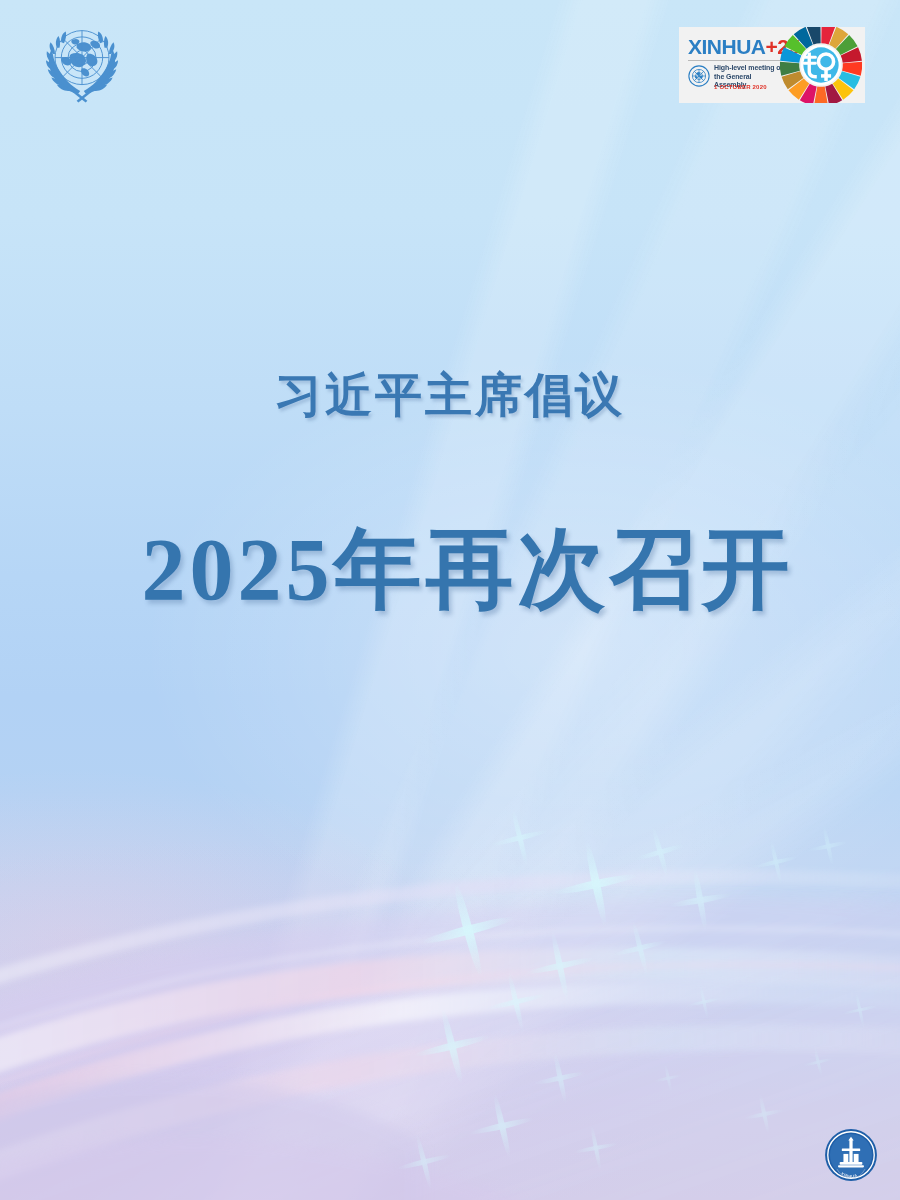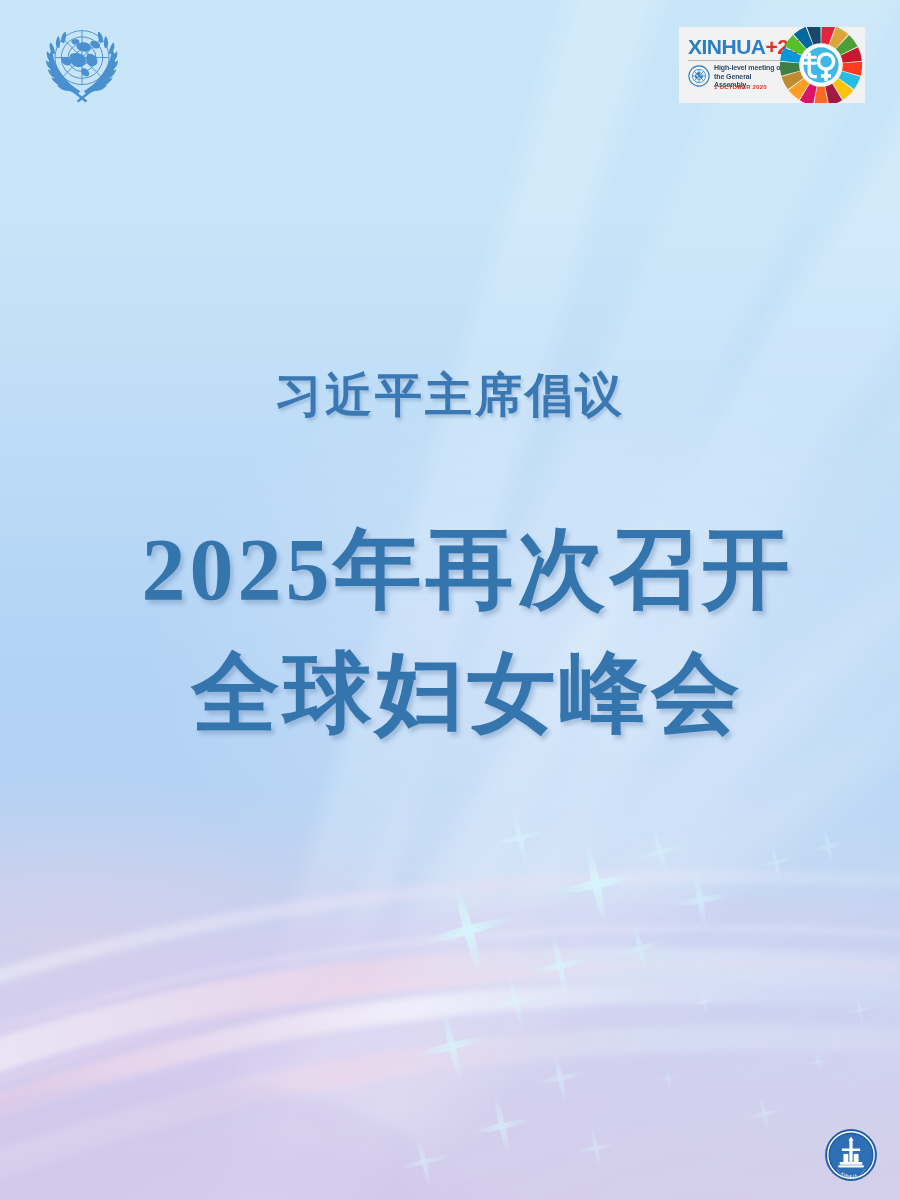--- a/index.html
+++ b/index.html
@@ -413,21 +413,20 @@
         <line x1="56" y1="55" x2="56" y2="69"></line>
         <line x1="50" y1="63" x2="62" y2="63"></line>
       </g>
     </svg>
   </div>
 
   <div id="text-block">
     <div class="kicker">习近平主席倡议</div>
     <div class="headline">
       <span class="ln">2025年再次召开</span>
-      <span class="ln">全球妇女峰会</span>
     </div>
   </div>
 
   <svg id="xinhua-logo" viewBox="0 0 100 100">
     <circle cx="50" cy="50" r="48" fill="#1f5fa8"></circle>
     <circle cx="50" cy="50" r="43" fill="none" stroke="#ffffff" stroke-width="2.5"></circle>
     <circle cx="50" cy="50" r="39" fill="#2f6fb5"></circle>
     <g fill="#ffffff">
 
       <rect x="47" y="22" width="6" height="42"></rect>

